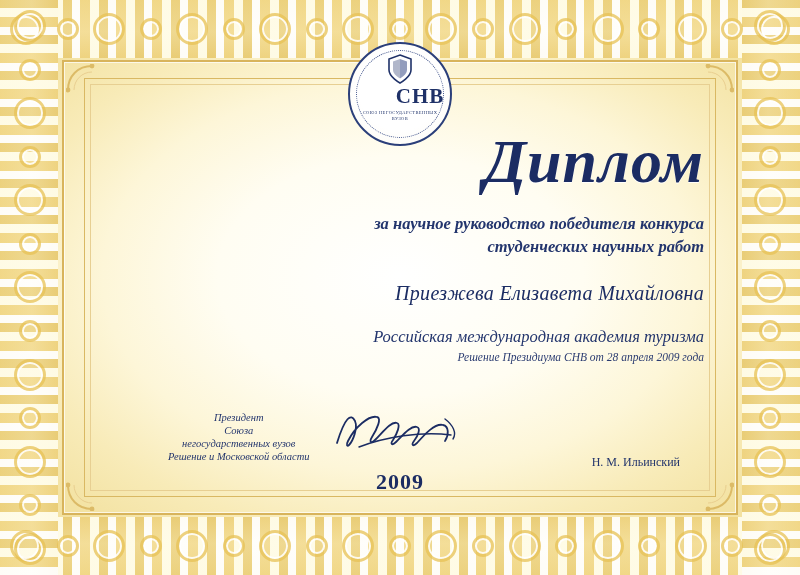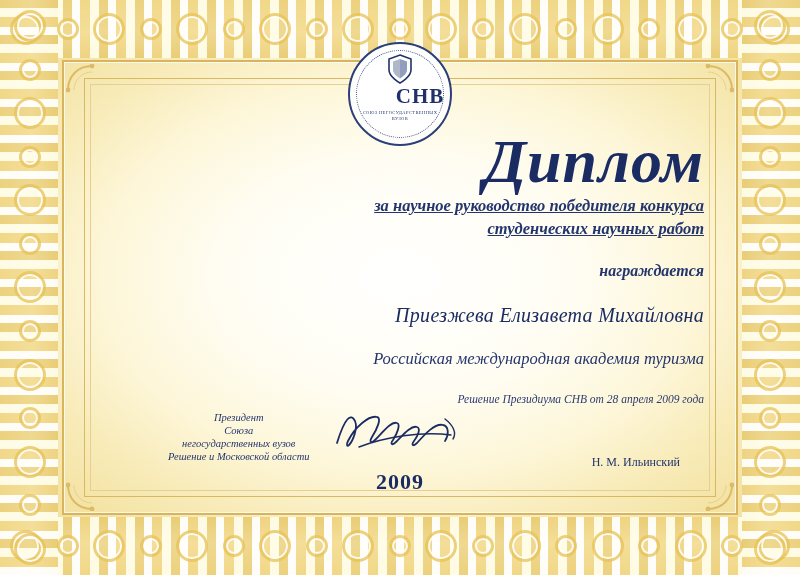--- a/index.html
+++ b/index.html
@@ -178,26 +178,26 @@
     font-family: "Liberation Serif", serif;
     font-size: 62px;
     line-height: 66px;
     font-weight: 700;
     font-style: italic;
     letter-spacing: 1px;
     color: #1b2c63;
     text-shadow: 0 1px 0 rgba(255,255,255,0.9);
   }
   .subtitle {
+    margin-top: 18px;
     font-size: 16.5px;
     line-height: 23px;
     font-weight: 700;
     font-style: italic;
     color: #23356d;
-    text-decoration: underline;
   }
   .awarded-to {
     margin-top: 22px;
     font-size: 16px;
     font-style: italic;
     font-weight: 700;
     color: #23356d;
   }
   .recipient {
     margin-top: 24px;
@@ -207,21 +207,21 @@
     letter-spacing: 0.3px;
     color: #1b2c63;
   }
   .organization {
     margin-top: 22px;
     font-size: 16.5px;
     font-style: italic;
     color: #23356d;
   }
   .decision {
-    margin-top: 24px;
+    margin-top: 4px;
     font-size: 11.5px;
     font-style: italic;
     color: #2b3c71;
   }
 
   
   .sig-block {
     position: absolute;
     left: 96px; right: 96px; bottom: 86px;
     height: 78px;
@@ -392,21 +392,20 @@
       <div class="emblem-sub">СОЮЗ НЕГОСУДАРСТВЕННЫХ ВУЗОВ</div>
     </div>
   </div>
 
   <div class="content">
     <div class="title">Диплом</div>
     <div class="subtitle">
       <div>за  научное руководство победителя конкурса</div>
       <div>студенческих научных работ</div>
     </div>
-    <div class="awarded-to">награждается</div>
     <div class="recipient">Приезжева Елизавета Михайловна</div>
     <div class="organization">Российская международная академия туризма</div>
     <div class="decision">Решение Президиума СНВ от 28 апреля 2009 года</div>
   </div>
 
   <div class="sig-block">
     <div class="sig-left">
       <div>Президент</div>
       <div>Союза</div>
       <div>негосударственных вузов</div>

